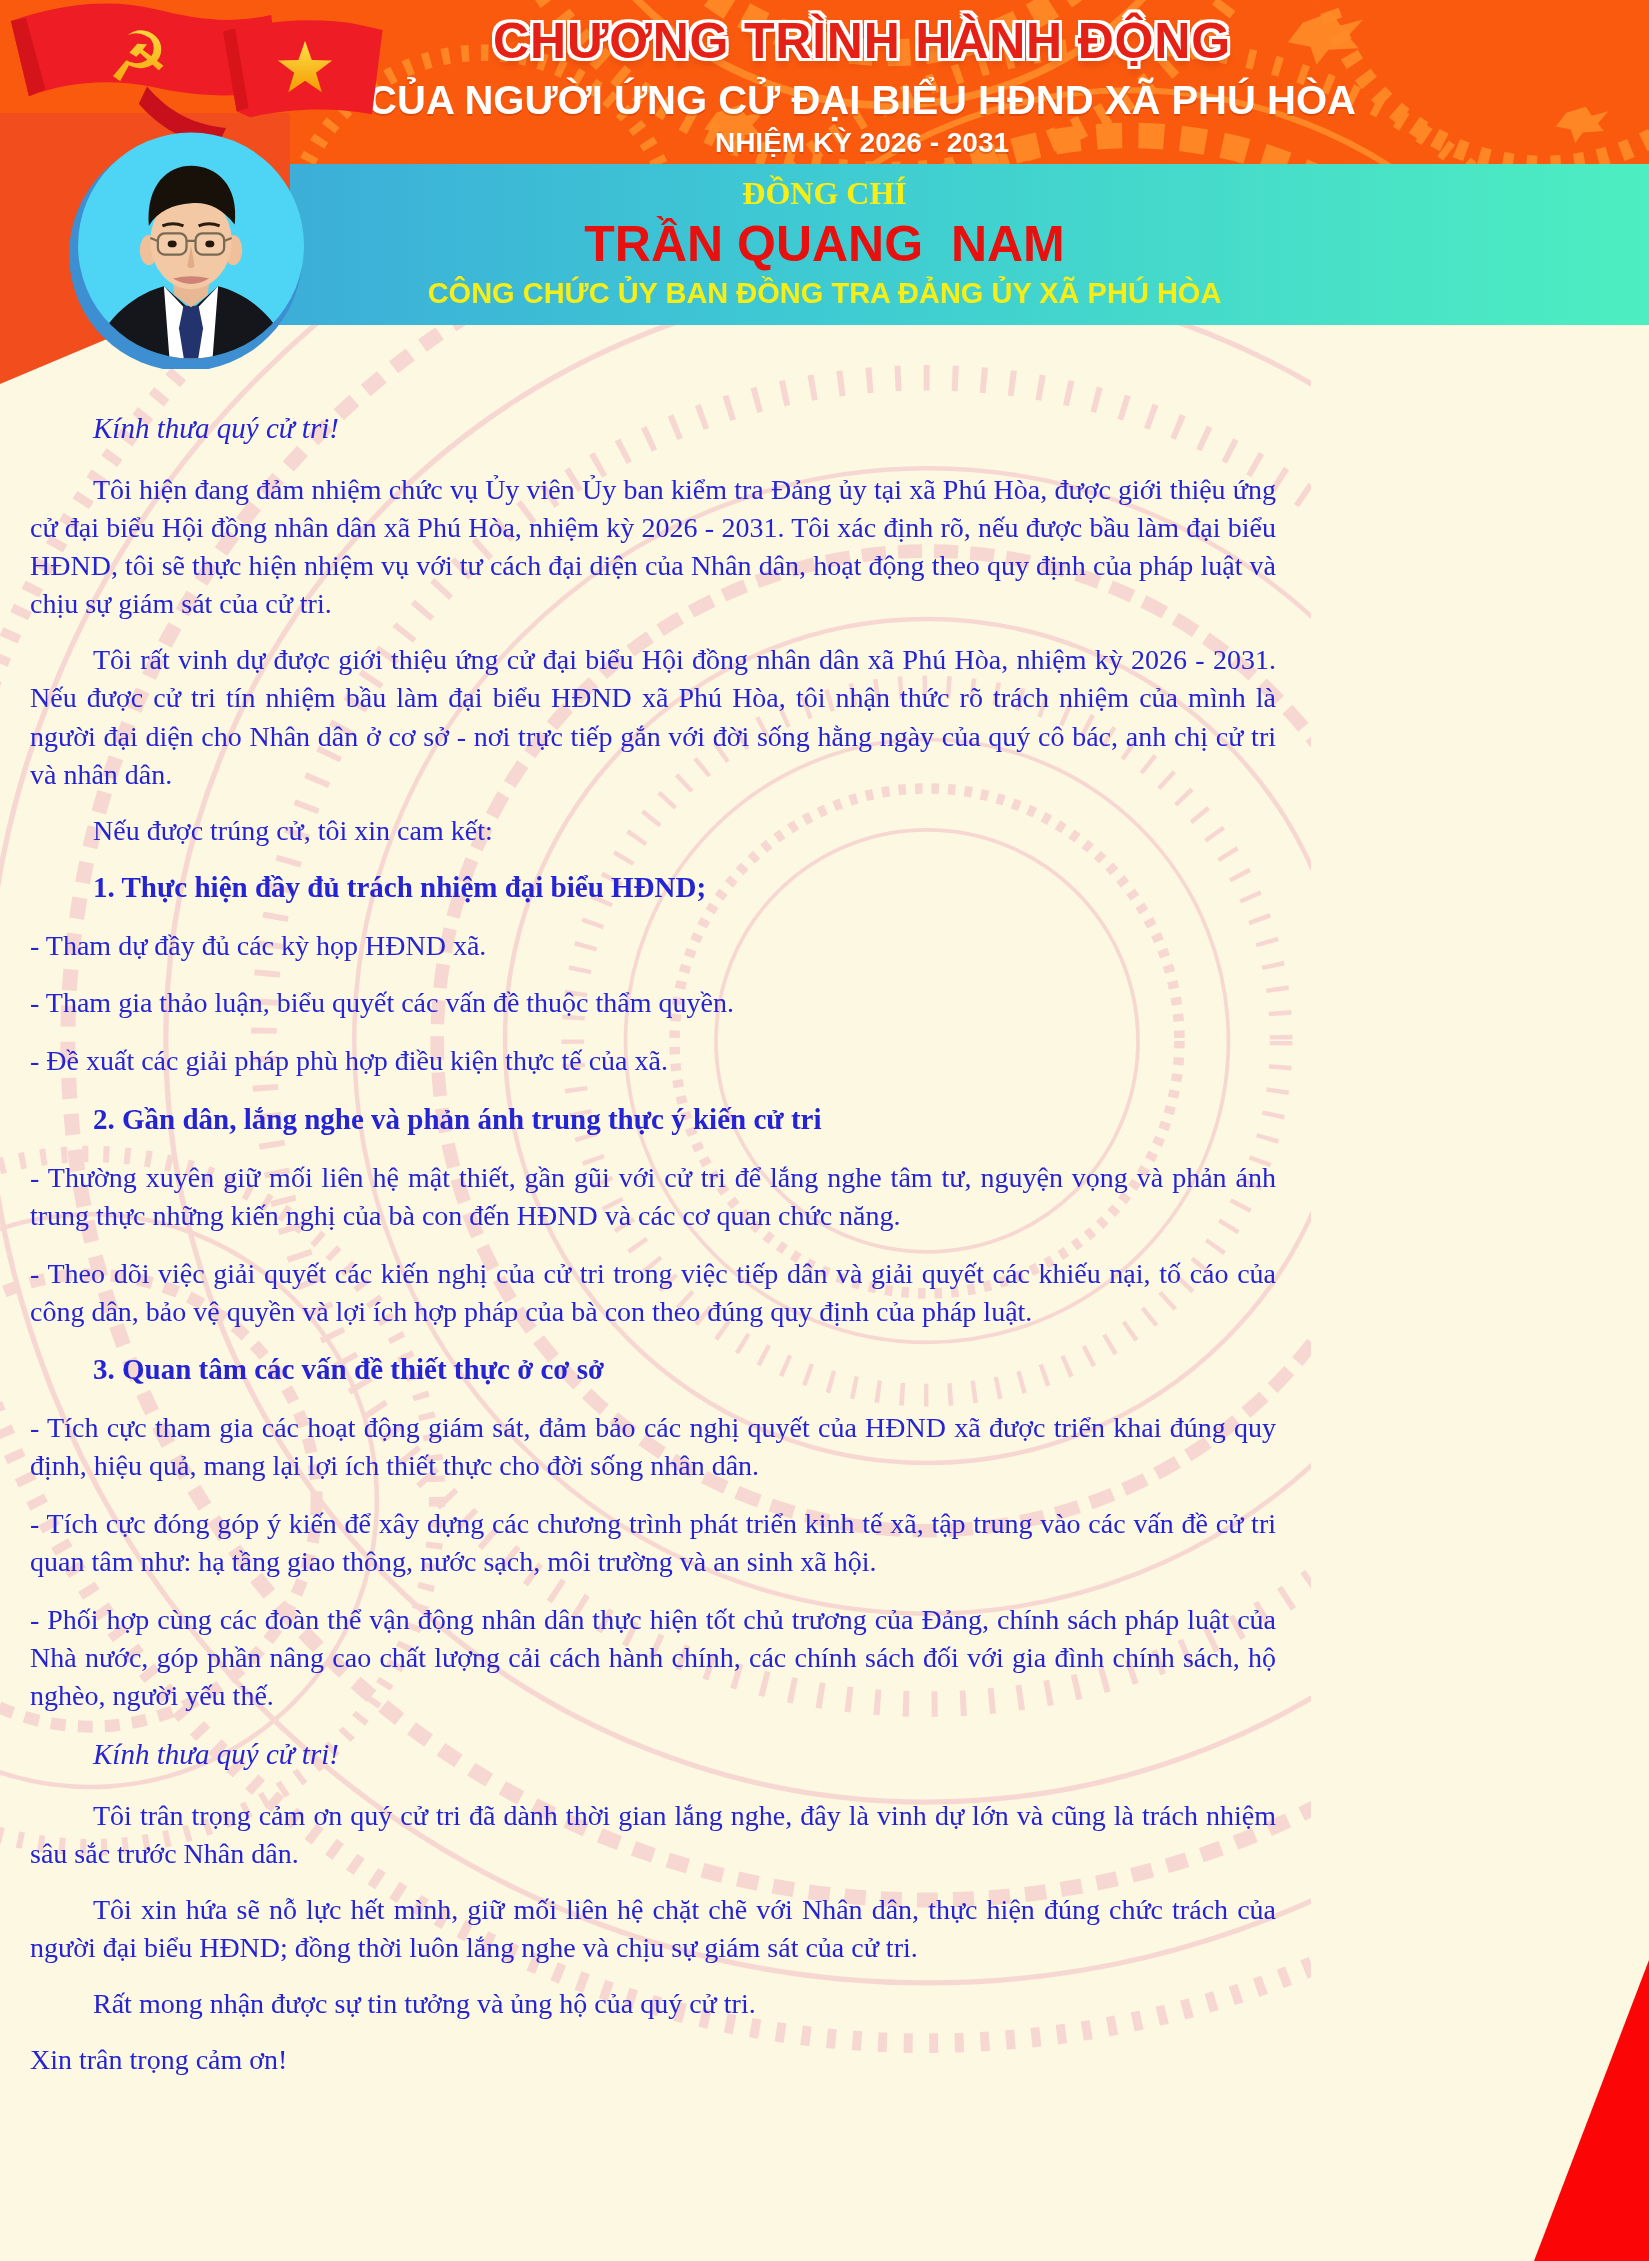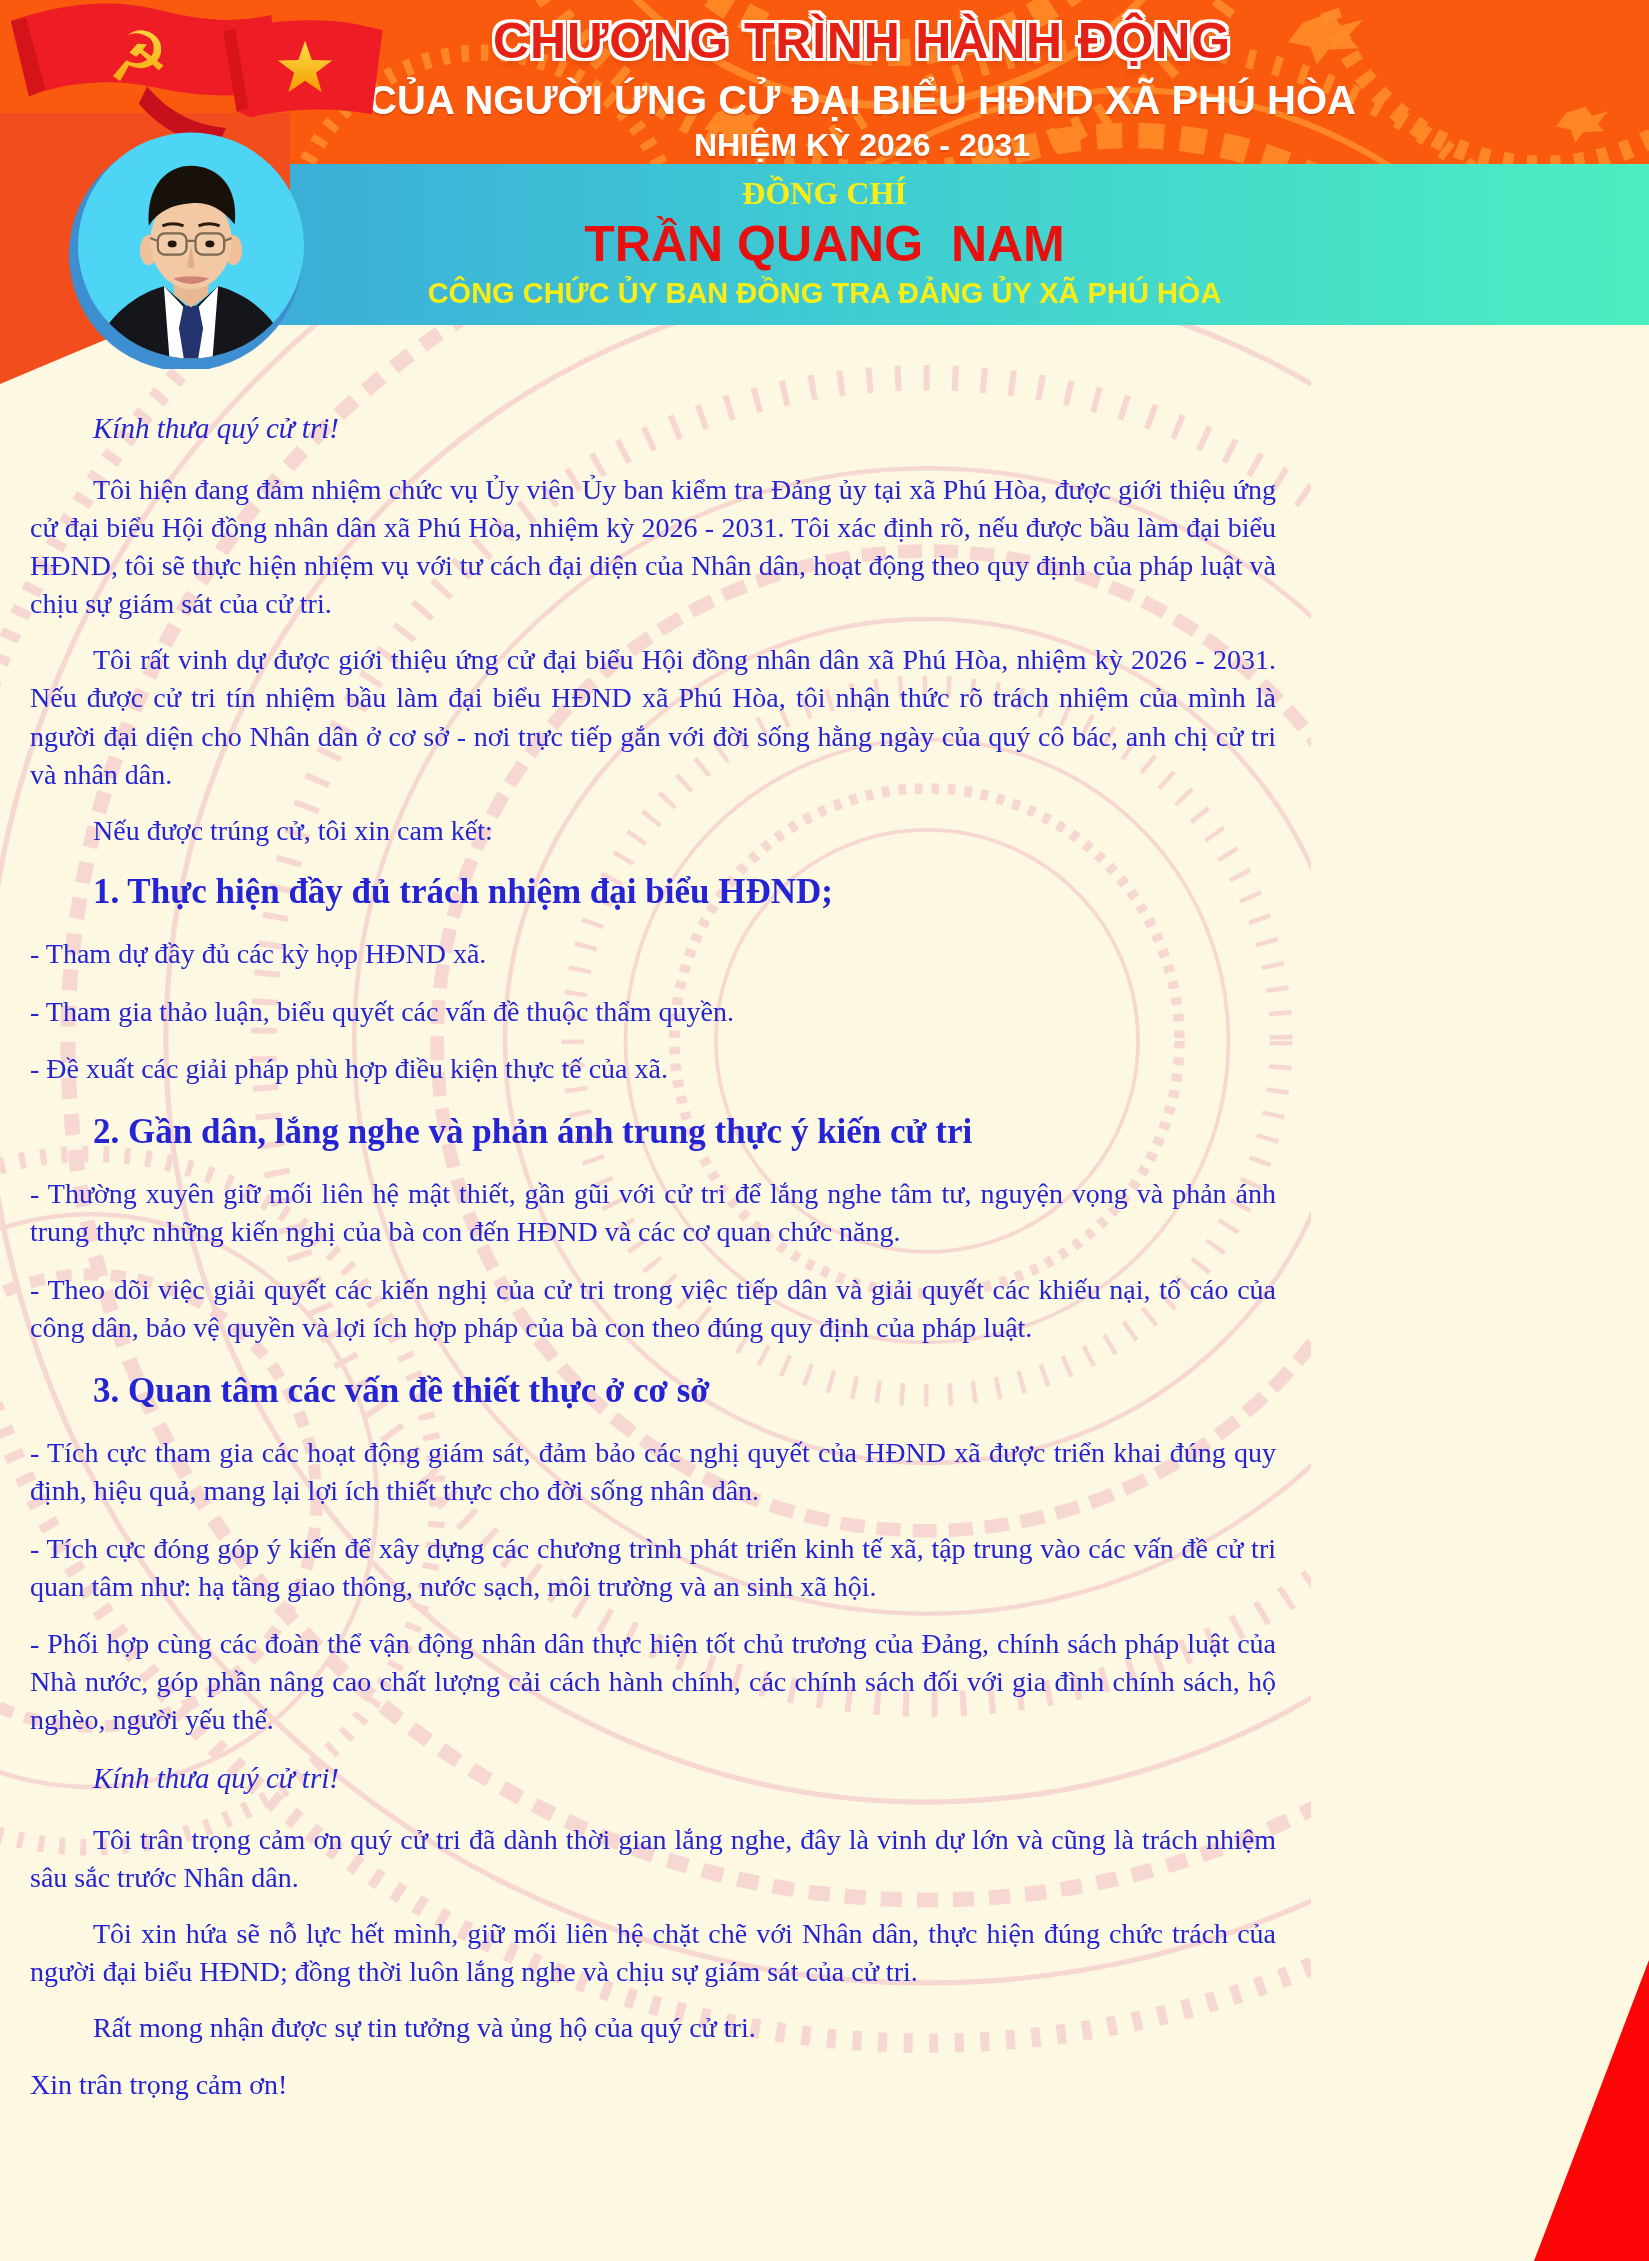--- a/index.html
+++ b/index.html
@@ -23,21 +23,21 @@
     color:#e52015;
     text-shadow:-3px -3px 0 #fff,3px -3px 0 #fff,-3px 3px 0 #fff,3px 3px 0 #fff,
                  0 -3px 0 #fff,0 3px 0 #fff,-3px 0 0 #fff,3px 0 0 #fff,
                  0 6px 7.5px rgba(120,20,0,.25);
   }
   .program-sub1{
     margin:7.5px 0 0; font-size:40px; font-weight:bold; color:#ffffff;
     text-shadow:0 2.3px 0 rgba(170,40,0,.35);
   }
   .program-sub2{
-    margin:4.5px 0 0; font-size:32px; font-weight:bold; color:#ffffff;
+    margin:4.5px 0 0; font-size:28px; font-weight:bold; color:#ffffff;
     text-shadow:0 2.3px 0 rgba(170,40,0,.35);
   }
   
   .name-band{
     position:absolute; top:164px; left:0; width:1649px; height:161px;
     background:linear-gradient(90deg,#3b9fdc 0%, #3ec9d3 48%, #4deec1 100%);
     text-align:center; z-index:1;
     font-family:"Liberation Sans","DejaVu Sans",sans-serif;
   }
   .honorific{margin:10.6px 0 0; font-size:32px; font-weight:bold; color:#f6ee16;font-family:Liberation Serif, serif;}
@@ -62,21 +62,21 @@
     background:#fdf8e1; z-index:0; overflow:hidden;
   }
   .watermark{position:absolute; top:0; left:0; opacity:.5; z-index:0;}
   .body-text{
     position:relative; z-index:2; padding:84px 35px 0 30px;
     font-size:28px; line-height:1.36; color:#2424d4; text-align:justify;
   }
   .greeting{font-style:italic; margin:0 0 22.6px 63px; font-size:29px;}
   .para{margin:0 0 18px; text-indent:63px;}
   .plain{margin:0 0 18px;}
-  .sec-h{margin:3px 0 19.6px; font-weight:bold; text-indent:63px; font-size:35px;}
+  .sec-h{margin:3px 0 19.6px; font-weight:bold; text-indent:63px; font-size:29px;}
   .bullet{margin:0 0 19.6px;}
   .closing{margin:10.6px 0 0; text-indent:0;}
   
   .corner-triangle{
     position:absolute; right:0; bottom:0; width:115px; height:301px;
     background:#fb0506; z-index:3;
     clip-path:polygon(100% 0,0 100%,100% 100%);
   }
 </style>
 </head>

